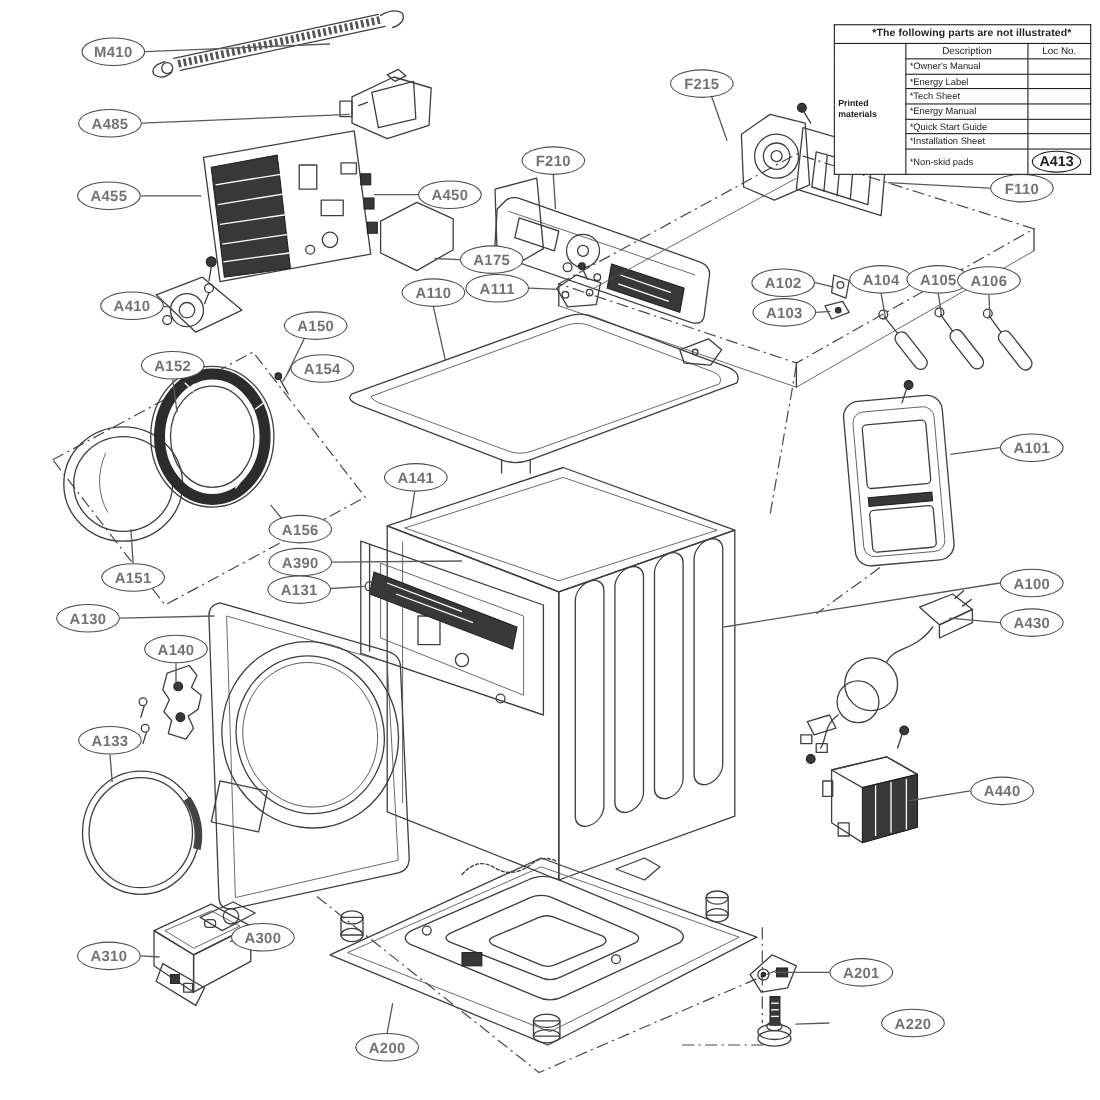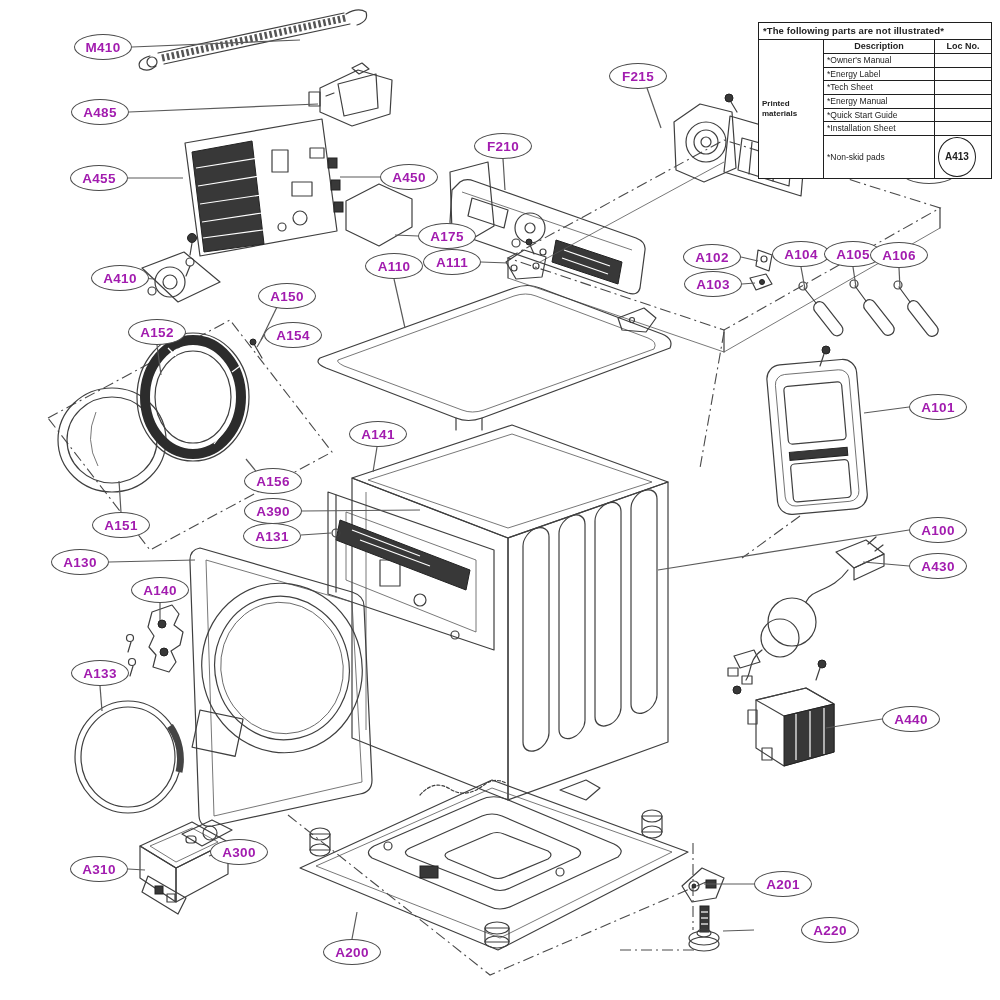--- a/index.html
+++ b/index.html
@@ -8,28 +8,28 @@
   svg.art{position:absolute;left:0;top:0}
   svg .ln{stroke:#3f3f3f;stroke-width:1.2;fill:none;stroke-linejoin:round;stroke-linecap:round}
   svg .thin{stroke:#555;stroke-width:0.8;fill:none}
   svg .dk{fill:#383838;stroke:#222;stroke-width:1}
   svg .wh{stroke:#fff;stroke-width:1.2;fill:none}
   svg .ph{stroke:#4a4a4a;stroke-width:1.1;fill:none;stroke-dasharray:11 4 2 4}
   svg .ld{stroke:#5a5a5a;stroke-width:1.2;fill:none}
   svg .thk{stroke:#555;stroke-width:7;fill:none}
   .callout{position:absolute;width:58px;height:26px;border:1.8px solid #4c4c4c;border-radius:50%;
     display:flex;align-items:center;justify-content:center;font-size:13.5px;font-weight:700;
-    color:#a21caf;background:#fff;transform:translate(-50%,-50%);letter-spacing:.3px;box-sizing:border-box}
+    color:#737373;background:#fff;transform:translate(-50%,-50%);letter-spacing:.3px;box-sizing:border-box}
   .ptable{position:absolute;left:758px;top:22px;width:234px;border-collapse:collapse;background:#fff}
   .ptable td{border:1.4px solid #1f1f1f;font-size:8.5px;padding:1px 3px;color:#222;line-height:1.25}
-  .ptable .title{font-weight:700;font-size:9.5px;text-align:left;padding:2px 4px;letter-spacing:.1px}
-  .ptable .hdr{font-weight:700;text-align:center;font-size:9px}
+  .ptable .title{font-weight:700;font-size:9.5px;text-align:right;padding:2px 17px;letter-spacing:.1px}
+  .ptable .hdr{font-weight:400;text-align:center;font-size:9px}
   .ptable .grp{font-weight:700;font-size:8px;text-align:left;width:58px}
   .ptable .loc{width:50px;}
-  .locno{display:inline-block;border:1.3px solid #1f1f1f;border-radius:50%;padding:12px 6px;font-size:10px;font-weight:700;line-height:1.4}
+  .locno{display:inline-block;border:1.3px solid #1f1f1f;border-radius:50%;padding:0 6px;font-size:13px;font-weight:700;line-height:1.4}
 </style>
 </head>
 <body>
 
 <div class="stage">
 
 <svg class="art" width="1000" height="1000" viewBox="0 0 1000 1000">
 
   <g>
     <line class="thk" x1="162" y1="58" x2="346" y2="18" stroke-dasharray="2.5 2.5"></line>

